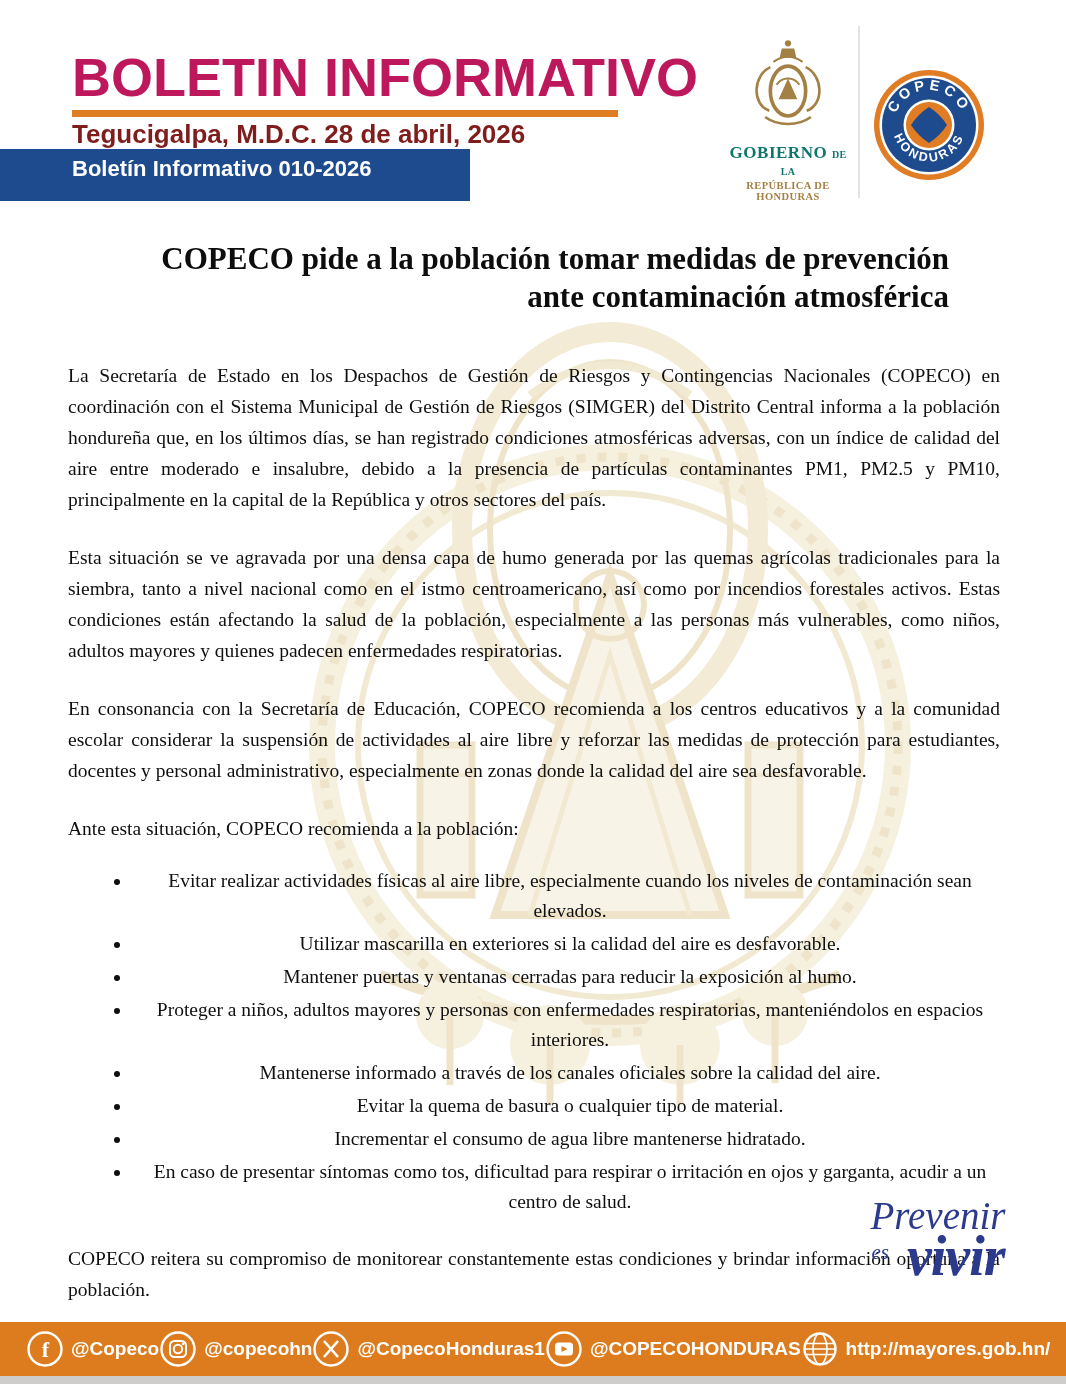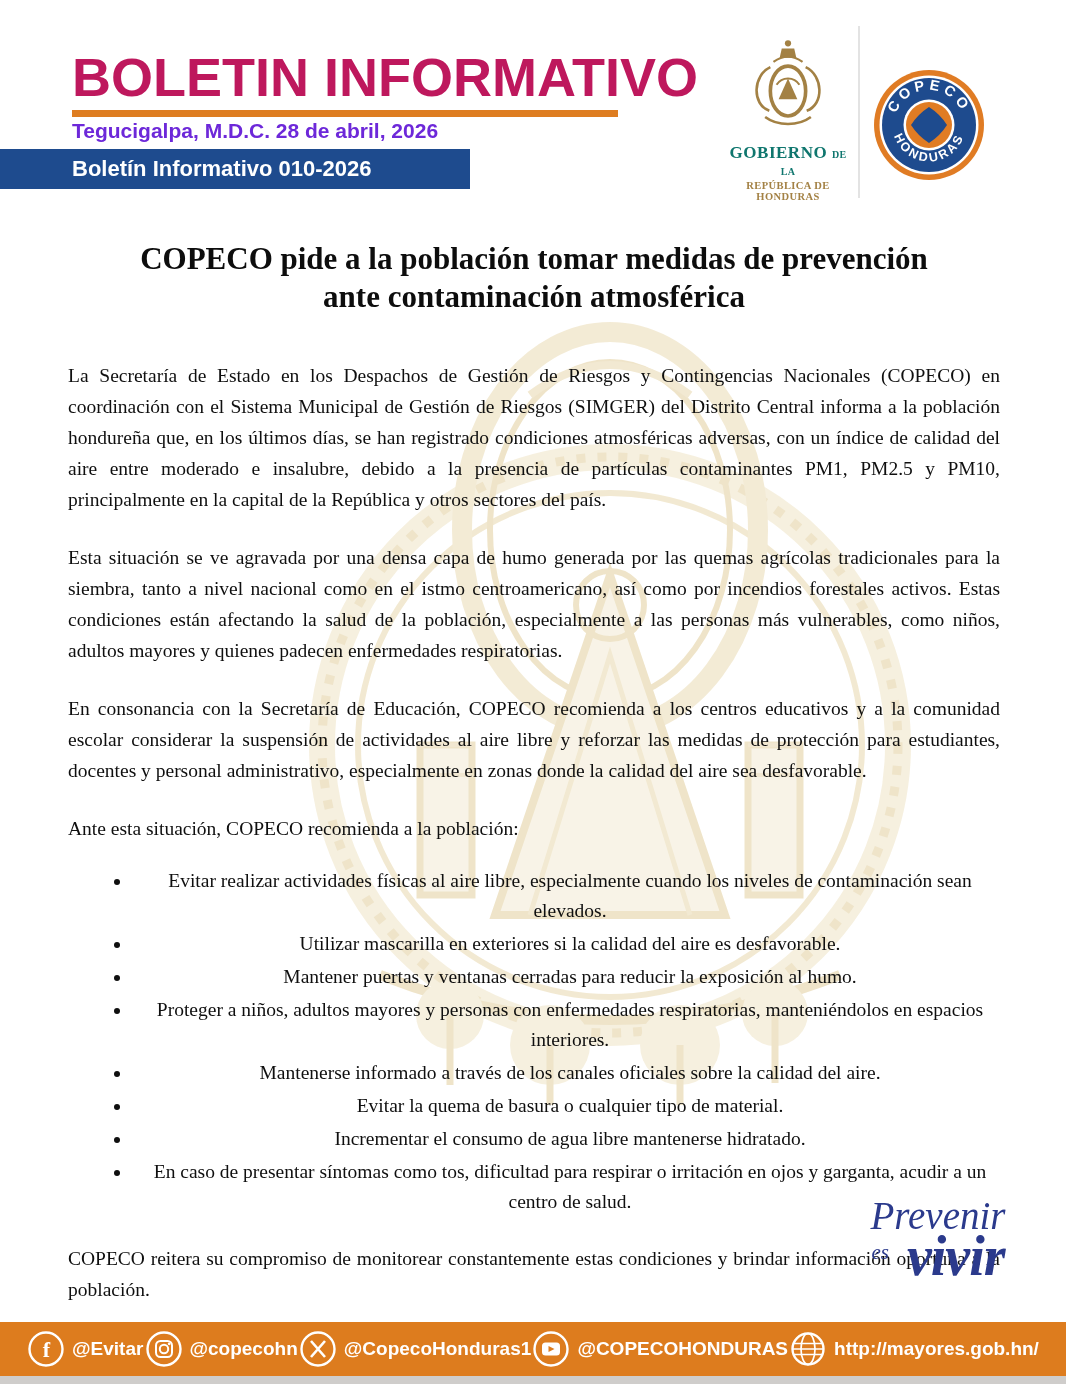--- a/index.html
+++ b/index.html
@@ -13,38 +13,38 @@
   .watermark { position:absolute; left:300px; top:275px; width:620px; height:880px; opacity:.55; z-index:0; pointer-events:none; }
   
   .masthead {
     position:absolute; left:72px; top:46px; z-index:2;
     font-family:"Liberation Sans", sans-serif; font-weight:bold;
     font-size:54px; letter-spacing:0px; color:#be185d; white-space:nowrap;
   }
   .masthead-rule { position:absolute; left:72px; top:110px; width:546px; height:7px; background:#DE7D21; z-index:2; }
   .dateline {
     position:absolute; left:72px; top:119px; z-index:2;
-    font-family:"Liberation Sans", sans-serif; font-weight:bold; font-size:21px; color:#6d28d9;text-align:center;
+    font-family:"Liberation Sans", sans-serif; font-weight:bold; font-size:26px; color:#7f1d1d;text-align:center;
   }
   .badge {
-    position:absolute; left:0; top:149px; width:470px; height:40px; z-index:2;
+    position:absolute; left:0; top:149px; width:470px; height:52px; z-index:2;
     background:#1E4B8E; color:#fff; font-family:"Liberation Sans", sans-serif;
     font-weight:bold; font-size:22px; line-height:40px; padding-left:72px;
   }
   .logo-divider { position:absolute; left:858px; top:26px; width:2px; height:172px; background:#e3e3e3; z-index:2; }
   .gov-logo { position:absolute; left:722px; top:36px; width:132px; height:152px; z-index:2; text-align:center; }
   .gov-emblem { display:block; margin:0 auto; }
   .gov-line1 { font-family:"Liberation Serif", serif; font-weight:bold; color:#0f766e; font-size:17px; letter-spacing:.5px; line-height:1; }
   .gov-line1 .suffix { font-size:10px; letter-spacing:.3px; }
   .gov-line2 { font-family:"Liberation Serif", serif; font-weight:bold; color:#A38144; font-size:10.5px; letter-spacing:.4px; margin-top:2px; }
   .copeco-logo { position:absolute; left:872px; top:68px; width:114px; height:114px; z-index:2; }
   
   .article { position:absolute; left:68px; top:240px; width:932px; z-index:1; }
   .article-title {
-    font-size:31px; font-weight:bold; text-align:center; line-height:1.22;
+    font-size:31px; font-weight:bold; text-align:right; line-height:1.22;
     max-width:830px; margin:0 auto 44px auto; color:#0d0d0d;
   }
   .article p { font-size:19.5px; line-height:31px; text-align:justify; margin-bottom:27px; color:#0f0f0f; }
   .article p.lead-in { text-align:left; margin-bottom:22px; }
   .article ul { margin:0 0 26px 38px; padding-left:26px; }
   .article li { font-size:19.5px; line-height:30px; margin-bottom:3px; padding-left:8px; color:#0f0f0f;text-align:center; }
   
   .slogan { position:absolute; right:30px; top:1196px; width:196px; z-index:2; color:#2B3A8C; text-align:center; }
   .slogan-line1 { font-style:italic; font-size:39px; line-height:1; font-family:"Liberation Serif", serif; }
   .slogan-row { display:flex; justify-content:center; align-items:flex-end; margin-top:-2px; }
@@ -164,21 +164,21 @@
     </div>
   </div>
 
   <div class="footer">
 
     <div class="footer-item">
       <svg width="38" height="38" viewBox="0 0 38 38">
         <circle cx="19" cy="19" r="16.5" fill="none" stroke="#fff" stroke-width="2.4"></circle>
         <text x="19.5" y="27" text-anchor="middle" fill="#fff" font-family="Liberation Serif, serif" font-weight="bold" font-size="22">f</text>
       </svg>
-      <span class="label">@Evitar</span>
+      <span class="label">@Copeco</span>
     </div>
 
     <div class="footer-item">
       <svg width="38" height="38" viewBox="0 0 38 38">
         <circle cx="19" cy="19" r="16.5" fill="none" stroke="#fff" stroke-width="2.4"></circle>
         <rect x="11" y="11" width="16" height="16" rx="4.5" fill="none" stroke="#fff" stroke-width="2"></rect>
         <circle cx="19" cy="19" r="4.2" fill="none" stroke="#fff" stroke-width="2"></circle>
         <circle cx="24.2" cy="13.8" r="1.4" fill="#fff"></circle>
       </svg>
       <span class="label">@copecohn</span>

